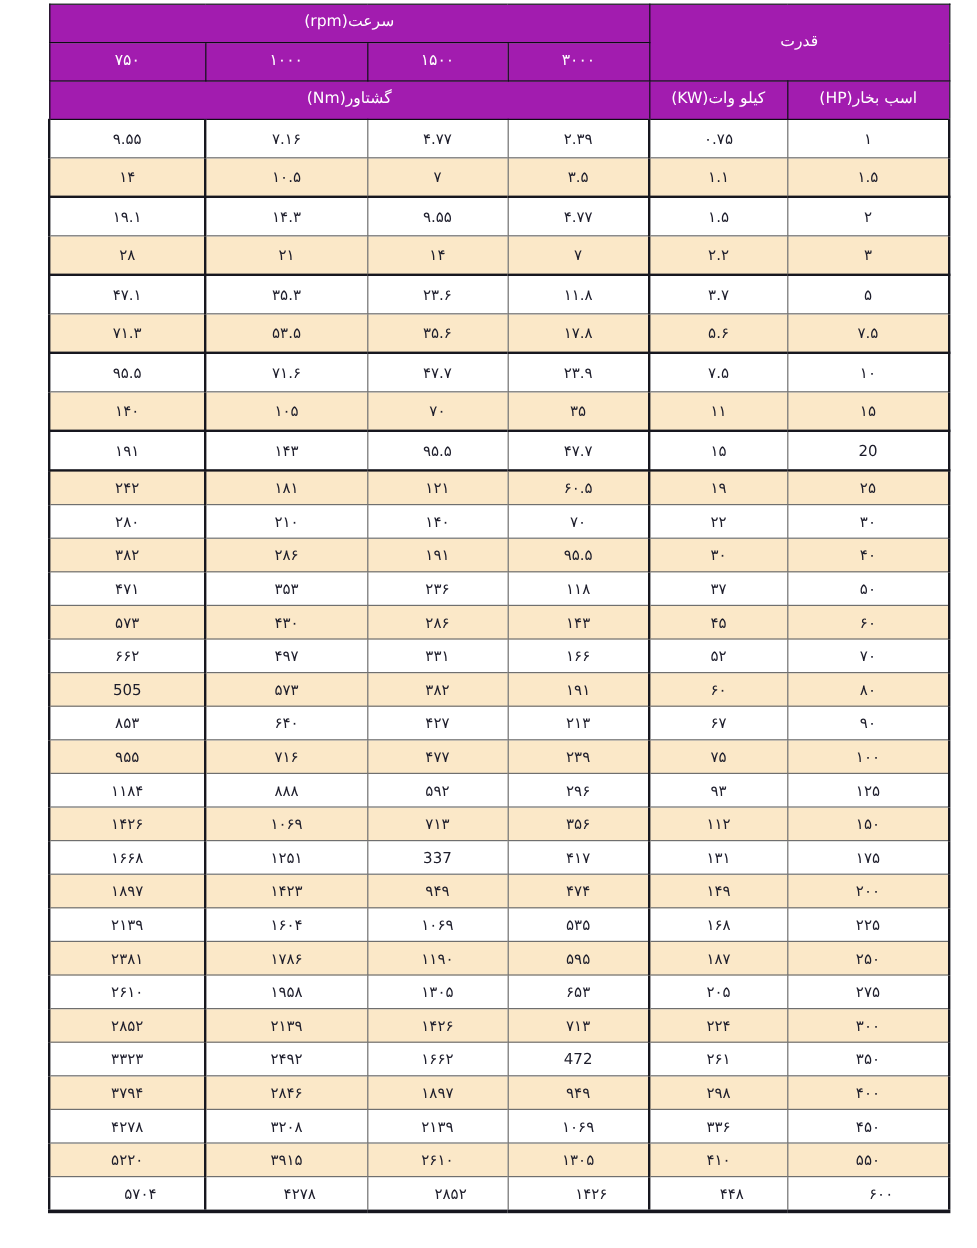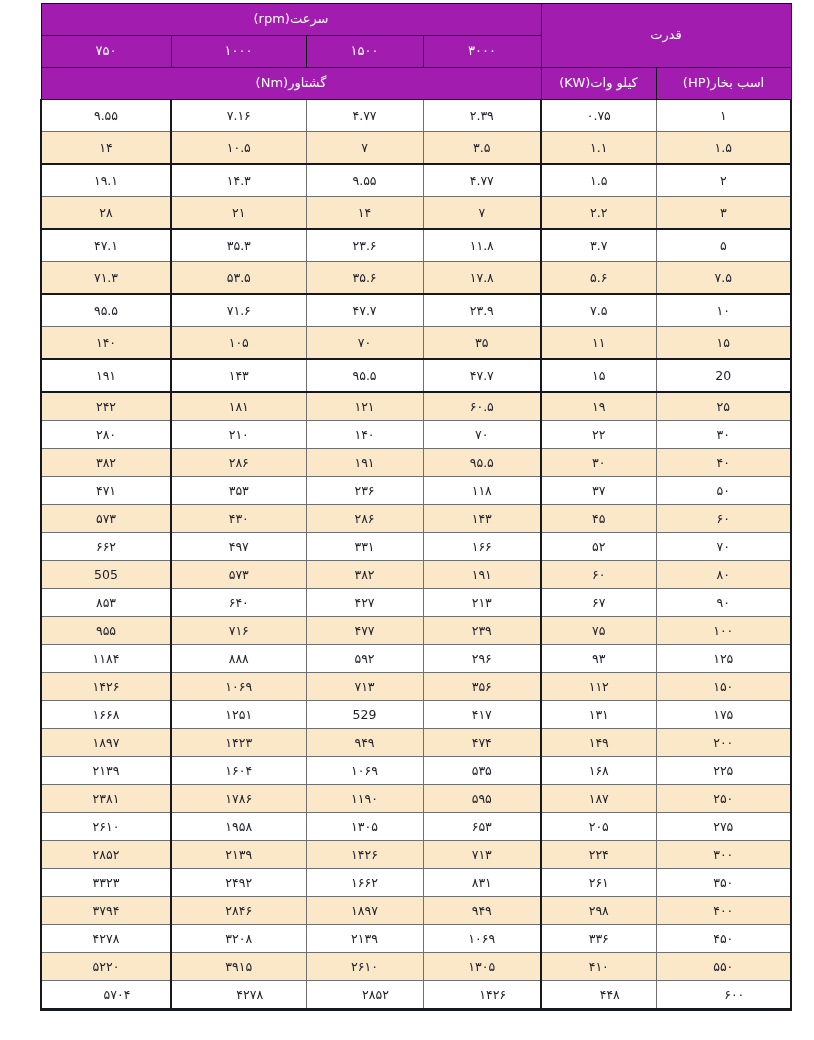--- a/index.html
+++ b/index.html
@@ -260,21 +260,21 @@
           <td class="sep-left">۱۱۲</td>
           <td>۳۵۶</td>
           <td>۷۱۳</td>
           <td class="sep-left">۱۰۶۹</td>
           <td>۱۴۲۶</td>
         </tr>
         <tr class="short plain">
           <td>۱۷۵</td>
           <td class="sep-left">۱۳۱</td>
           <td>۴۱۷</td>
-          <td>529</td>
+          <td>337</td>
           <td class="sep-left">۱۲۵۱</td>
           <td>۱۶۶۸</td>
         </tr>
         <tr class="short alt">
           <td>۲۰۰</td>
           <td class="sep-left">۱۴۹</td>
           <td>۴۷۴</td>
           <td>۹۴۹</td>
           <td class="sep-left">۱۴۲۳</td>
           <td>۱۸۹۷</td>
@@ -307,21 +307,21 @@
           <td>۳۰۰</td>
           <td class="sep-left">۲۲۴</td>
           <td>۷۱۳</td>
           <td>۱۴۲۶</td>
           <td class="sep-left">۲۱۳۹</td>
           <td>۲۸۵۲</td>
         </tr>
         <tr class="short plain">
           <td>۳۵۰</td>
           <td class="sep-left">۲۶۱</td>
-          <td>۸۳۱</td>
+          <td>472</td>
           <td>۱۶۶۲</td>
           <td class="sep-left">۲۴۹۲</td>
           <td>۳۳۲۳</td>
         </tr>
         <tr class="short alt">
           <td>۴۰۰</td>
           <td class="sep-left">۲۹۸</td>
           <td>۹۴۹</td>
           <td>۱۸۹۷</td>
           <td class="sep-left">۲۸۴۶</td>

